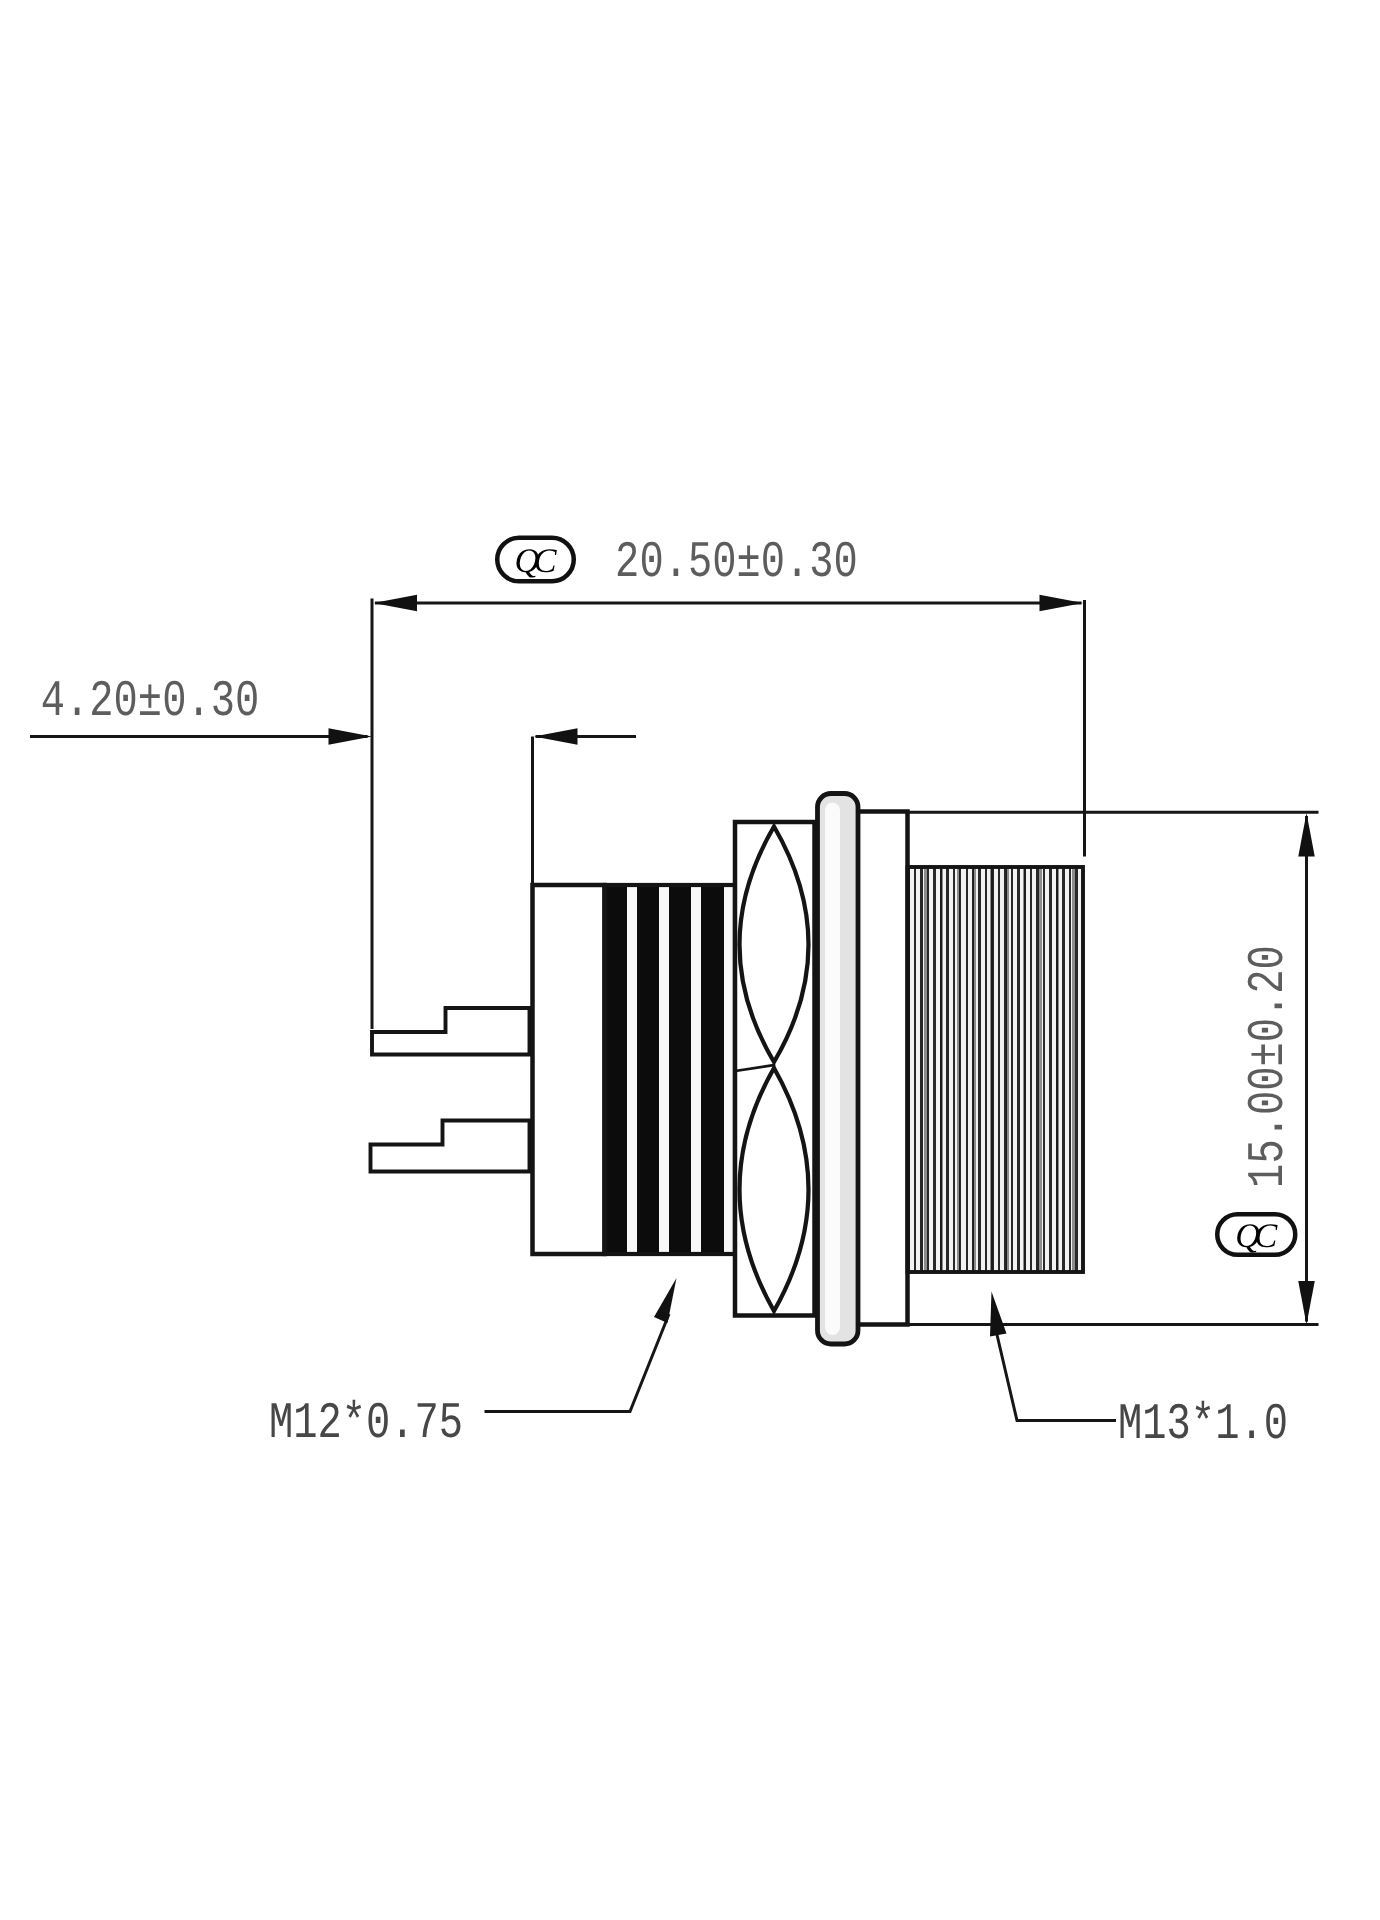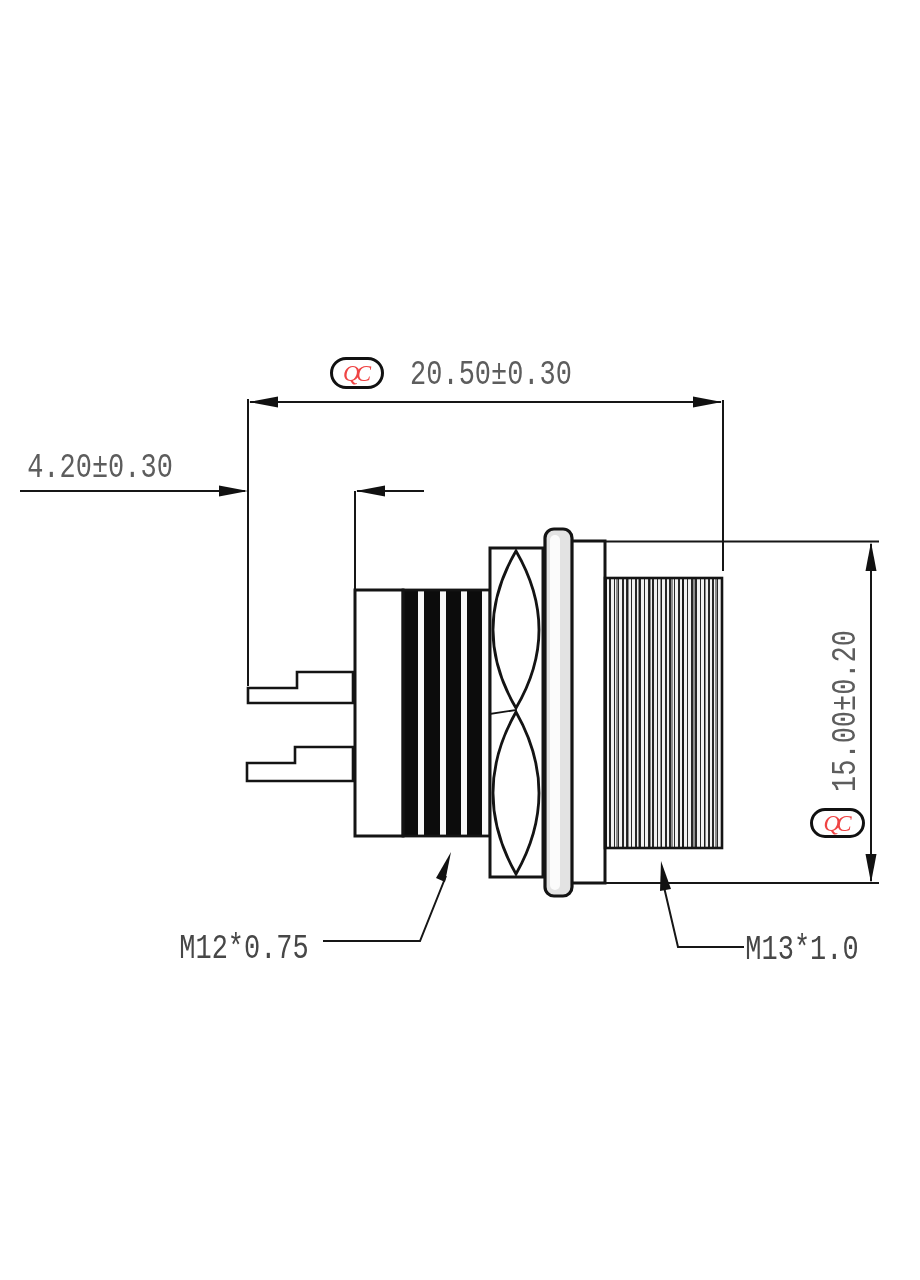--- a/index.html
+++ b/index.html
@@ -30,21 +30,21 @@
   .dim.rot { transform:translate(-50%,-50%) rotate(-90deg) scale(0.93,1.18); }
   .dim.plabel { color:#474747; }
   .qc-stamp {
     position:absolute; box-sizing:border-box;
     border:3.5px solid #111111; border-radius:17px;
     display:flex; align-items:center; justify-content:center;
     background:transparent;
   }
   .qc-text {
     font-family:"Liberation Serif", serif; font-style:italic;
-    color:#ef4444; font-size:23px; letter-spacing:-4px;
+    color:#000000; font-size:23px; letter-spacing:-4px;
     transform:translateX(-2px); line-height:1;
   }
 </style>
 </head>
 <body>
 
 <div class="canvas">
 
   <div class="hatch hatch-m12"></div>
   <div class="hatch hatch-m13"></div>

